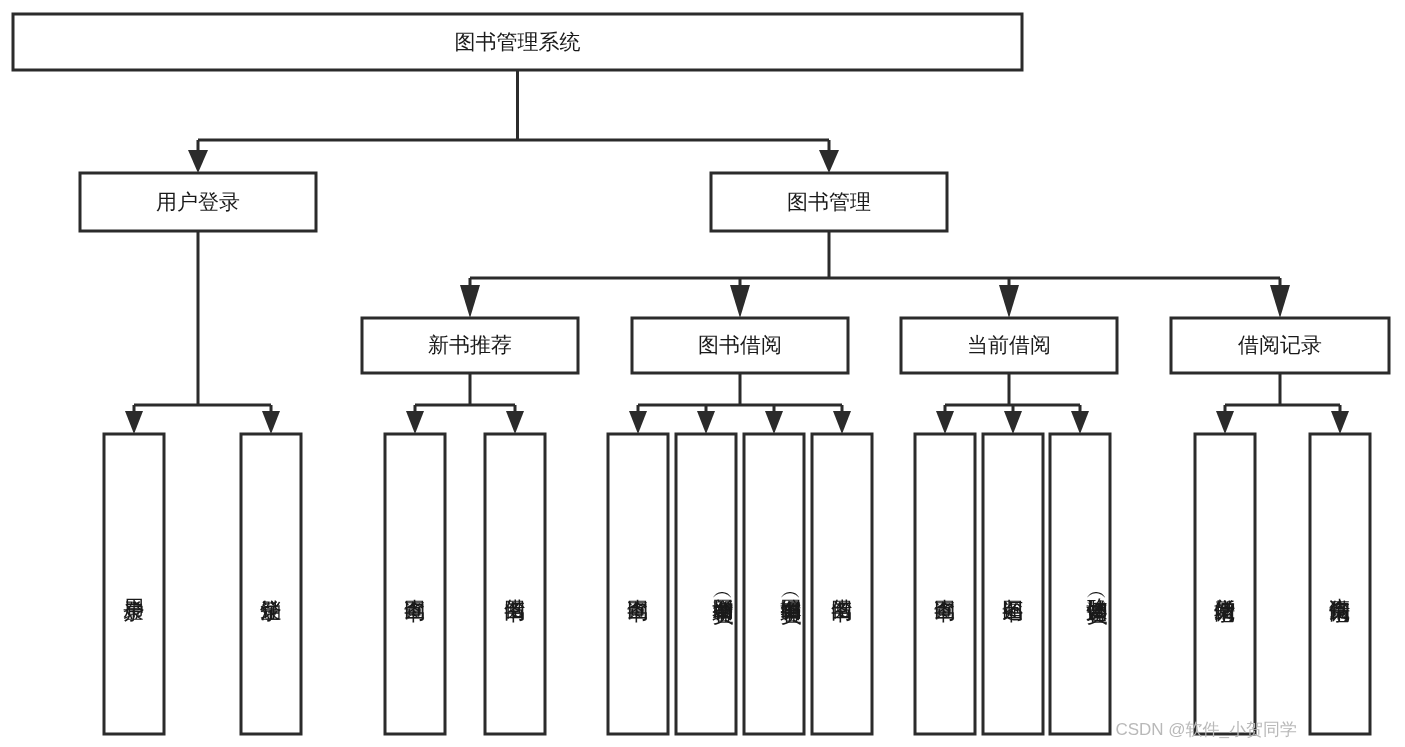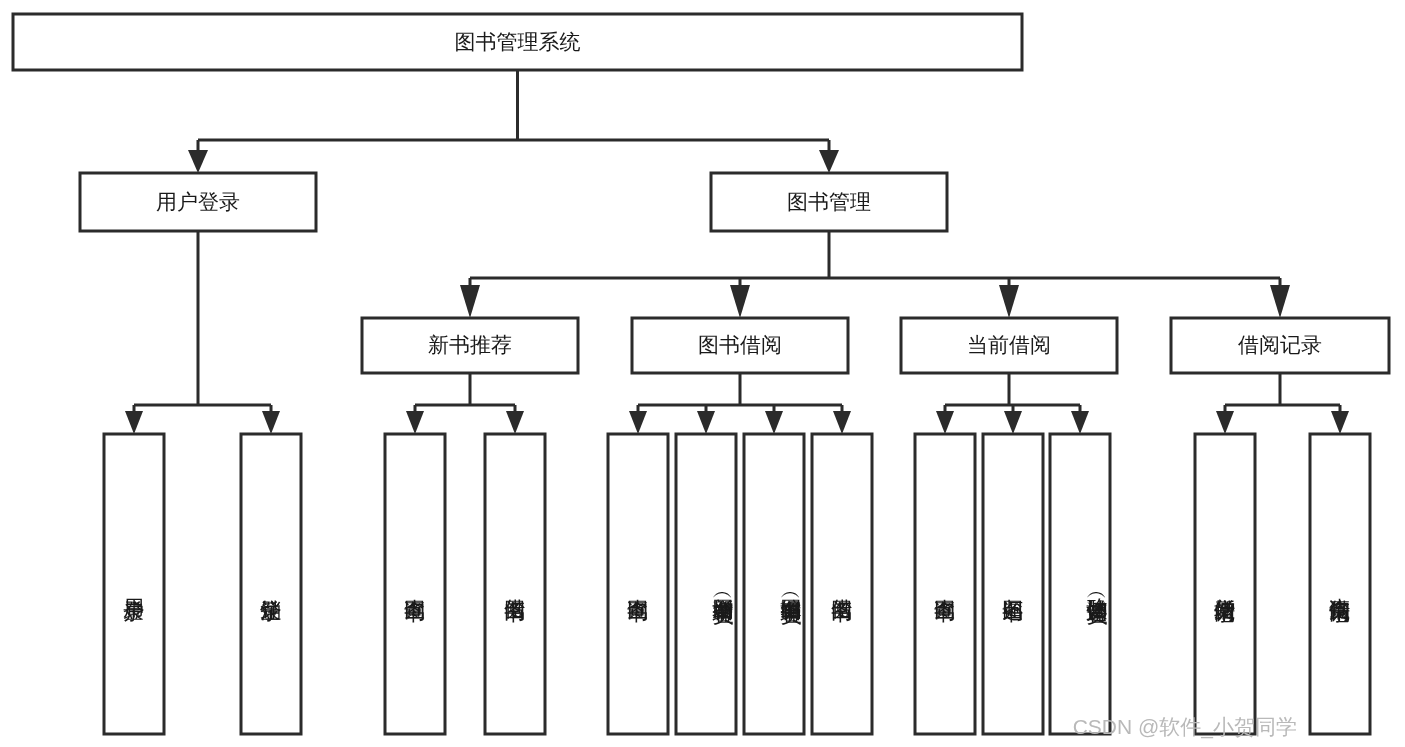--- a/index.html
+++ b/index.html
@@ -61,21 +61,21 @@
     align-items: center;
     justify-content: center;
     white-space: nowrap;
     pointer-events: none;
   }
   .watermark {
     position: absolute;
     right: 8px;
     bottom: 6px;
     font-family: "Liberation Sans", "DejaVu Sans", sans-serif;
-    font-size: 21px;
+    font-size: 17px;
     color: #b9b9b9;
     white-space: nowrap;
   }
 </style>
 </head>
 <body>
 
 <div id="diagram-root">
 
   <svg id="tree-svg" viewBox="0 0 1405 747">

